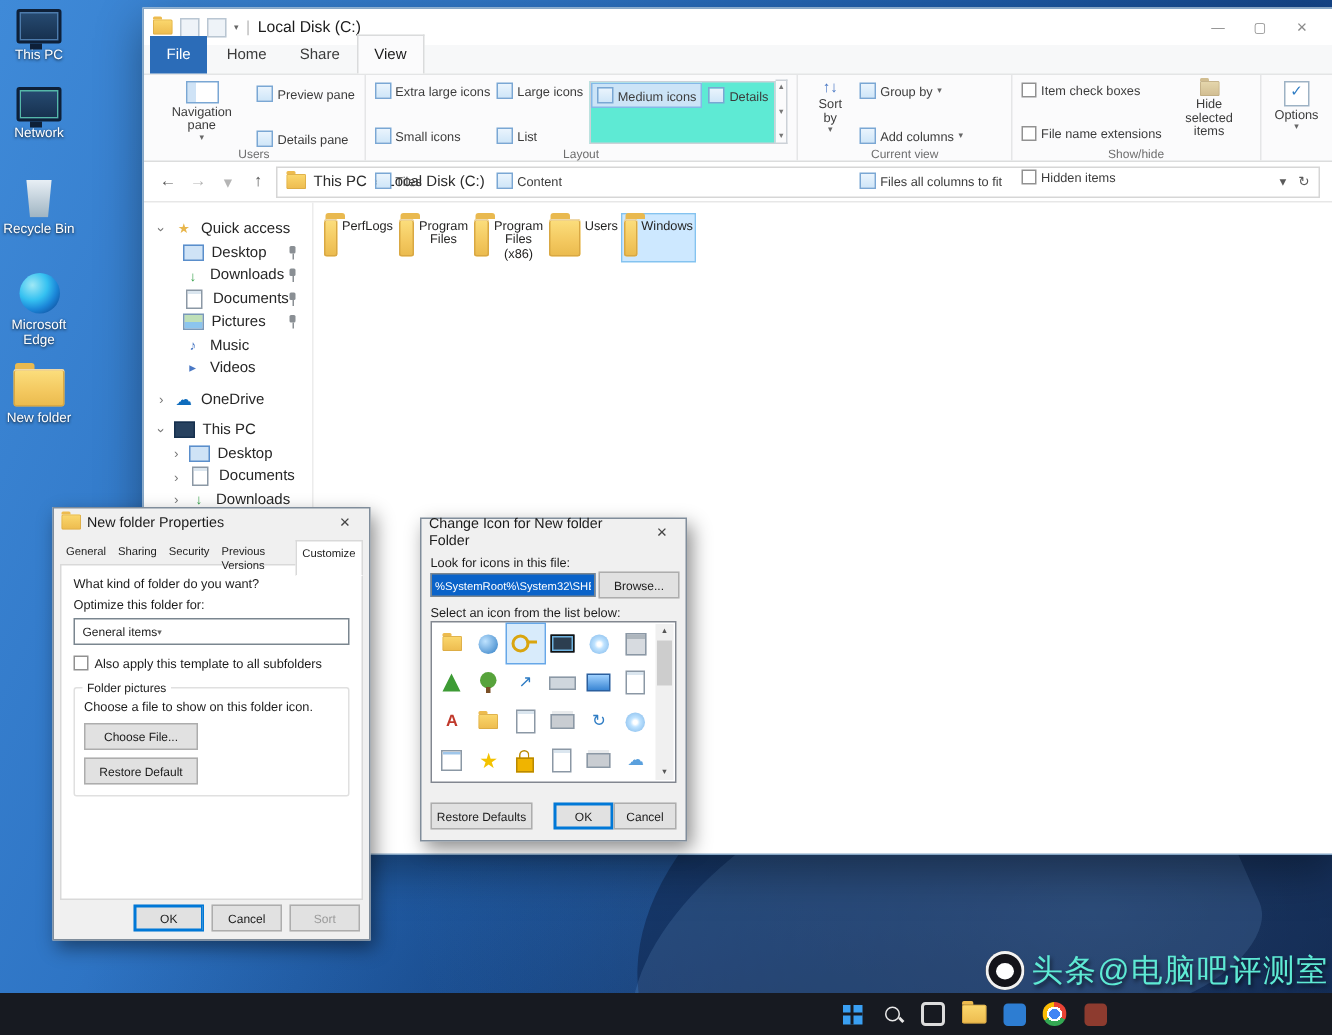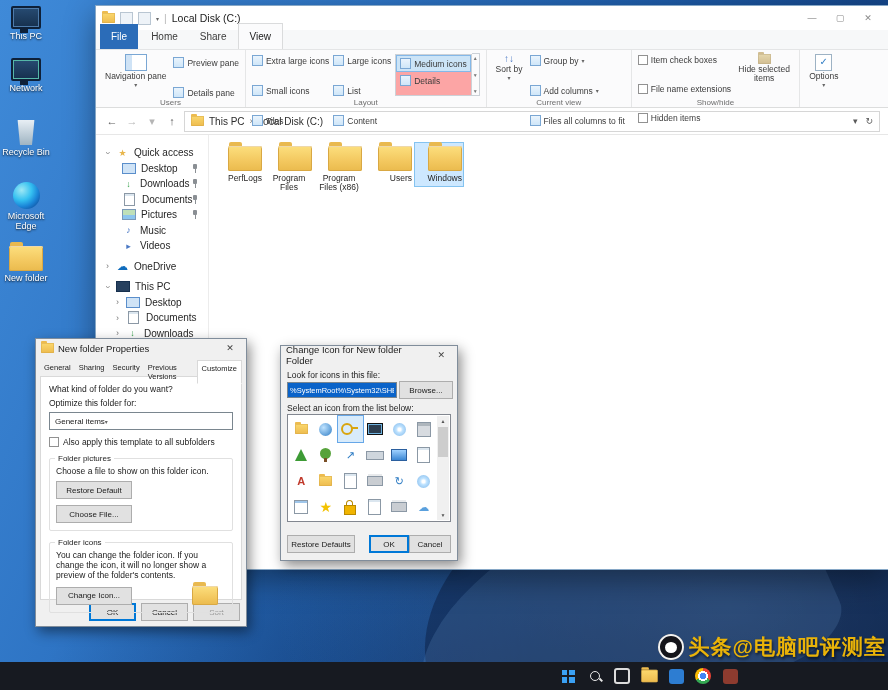--- a/index.html
+++ b/index.html
@@ -41,21 +41,21 @@
   .rtab.active{background:#fbfbfc;border:1px solid #dadbdc;border-bottom:none;color:#1b1b1b}
   .ribbon{height:57px;background:#fbfbfc;border-bottom:1px solid #dcdddd;display:flex}
   .rgroup{position:relative;border-right:1px solid #e5e6e7;padding:3px 6px 11px;display:flex;gap:4px}
   .rglabel{position:absolute;bottom:0;left:0;right:0;text-align:center;font-size:8px;color:#6e6e6e}
   .rbig{display:flex;flex-direction:column;align-items:center;justify-content:flex-start;gap:1px;font-size:8.5px;color:#3b3b3b;
         text-align:center;line-height:1.05;padding:1px 3px;white-space:pre-line}
   .rsm{display:flex;align-items:center;gap:3px;font-size:8.5px;color:#3b3b3b;height:13px;white-space:nowrap}
   .col{display:flex;flex-direction:column;justify-content:flex-start;gap:19px}
   .navpane-ic{width:20px;height:15px;border:1px solid #7aa7d4;background:linear-gradient(90deg,#cfe3f6 30%,#fff 30%)}
   .lic{width:9px;height:9px;border:1px solid #7aa7d4;background:linear-gradient(#eaf4fd,#cfe6f8);flex:none}
-  .gal{border:1px solid #ccd1d7;background:#fca5a5;display:flex;flex-direction:column;margin-top:1px}
+  .gal{border:1px solid #ccd1d7;background:#5eead4;display:flex;flex-direction:row;margin-top:1px}
   .gal .rsm{padding:1px 4px;height:15px}
   .gal .sel{background:#cce4f7;box-shadow:inset 0 0 0 1px #84b8e8}
   .updown{display:flex;flex-direction:column;justify-content:space-between;font-size:5px;color:#777;border:1px solid #ccd1d7;border-left:none;padding:1px}
   .cbx{width:8px;height:8px;border:1px solid #919191;background:#fff;flex:none}
   .sorticon{font-size:10px;color:#4a78c4;line-height:10px}
   .opt-ic{width:15px;height:15px;border:1px solid #9db2c4;background:#fff;color:#2e7cc4;font-size:10px;line-height:14px;text-align:center}
   .drop{font-size:6px;color:#666}
   
   .addr{height:26px;display:flex;align-items:center;gap:4px;padding:0 8px;background:#fff;border-bottom:1px solid #e7e7e7}
   .aico{font-size:11px;color:#5a5a5a;width:16px;text-align:center}
@@ -75,21 +75,21 @@
   .chev{font-size:9px;color:#777;width:7px;flex:none;display:inline-block;text-align:center}
   .chev.down{transform:rotate(90deg)}
   .glyph{width:13px;text-align:center;font-size:9px;color:#4a78c4;flex:none}
   .nmon{width:12px;height:9px;background:#cfe3f6;border:1px solid #5a8ecb;flex:none}
   .npic{width:12px;height:9px;background:linear-gradient(#bfe0b8 50%,#8cc5ee 50%);border:1px solid #7a99b8;flex:none}
   .npage{width:9px;height:11px;background:#fff;border:1px solid #8b98a5;box-shadow:inset 0 2px 0 #dbe6ef;flex:none;margin:0 2px}
   .pin{position:absolute;right:9px;width:8px;height:9px}
   .pin::before{content:"";position:absolute;left:2px;top:0;width:4px;height:5px;background:#8a8f94;border-radius:1px}
   .pin::after{content:"";position:absolute;left:3.5px;top:5px;width:1px;height:4px;background:#8a8f94}
   .main{flex:1;padding:8px 6px;display:flex;align-items:flex-start;gap:2px}
-  .tile{width:46px;display:flex;flex-direction:column;align-items:flex-end;gap:3px;padding:3px 1px}
+  .tile{width:46px;display:flex;flex-direction:row;align-items:flex-start;gap:3px;padding:3px 1px}
   .tile .fname{font-size:8.5px;text-align:center;line-height:1.1;color:#201f1e}
   .tile.selected{background:#cde8ff;outline:1px solid #84c3f0}
   
   .dlg{position:absolute;background:#f0f0f0;border:1px solid #808d9b;box-shadow:3px 5px 12px rgba(0,0,0,.45);font-size:8.5px}
   .dtitle{height:18px;display:flex;align-items:center;gap:4px;padding:0 5px;font-size:9.5px;color:#1b1b1b}
   .dclose{margin-left:auto;width:22px;height:16px;display:flex;align-items:center;justify-content:center;font-size:9px;color:#444}
   .btn{display:inline-flex;align-items:center;justify-content:center;background:#e1e1e1;border:1px solid #adadad;
        font-size:8px;color:#1b1b1b;height:16px;font-family:inherit}
   .btn.def{box-shadow:inset 0 0 0 1px #0078d7;border-color:#0078d7}
   .btn.dis{color:#9a9a9a}
@@ -143,21 +143,21 @@
   .tb-search::after{content:"";position:absolute;width:4px;height:1.6px;background:#e8e8e8;transform:rotate(45deg);right:-4px;bottom:-1px}
   .tb-task{width:12px;height:12px;border:2px solid #dcdcdc;border-radius:3px}
   .tb-blue{width:15px;height:15px;background:#2d7dd2;border-radius:3px}
   .tb-browser{width:16px;height:16px;border-radius:50%;
       background:radial-gradient(circle at center,#4285f4 0 3.5px,#fff 3.5px 5px,transparent 5px),
       conic-gradient(#ea4335 0 33%,#34a853 0 66%,#fbbc05 0 100%)}
   .tb-red{width:15px;height:15px;background:#8d3b2f;border-radius:3px}
   .wmark{position:absolute;right:2px;bottom:29px;display:flex;align-items:center;gap:5px;z-index:10}
   .wlogo{width:26px;height:26px;border-radius:50%;background:#14141a;box-shadow:inset 0 0 0 2px #f2f2f2;position:relative}
   .wlogo::before{content:"";position:absolute;left:7px;top:8px;width:12px;height:11px;background:#fff;border-radius:50%}
-  .wtext{font-size:21px;font-weight:bold;color:#eab308;text-shadow:1px 2px 3px rgba(0,0,0,.65);letter-spacing:1px}
+  .wtext{font-size:21px;font-weight:normal;color:#5eead4;text-shadow:1px 2px 3px rgba(0,0,0,.65);letter-spacing:1px}
 </style>
 </head>
 <body>
 
 <div class="wall">
   <div class="petal1"></div>
   <div class="petal2"></div>
 </div>
 
 <div class="dicon" style="left:0;top:6px">
@@ -452,33 +452,25 @@
       <span>General items</span>
       <span class="drop">▾</span>
     </div>
     <div class="cbrow">
       <span class="cbx"></span>
       <span>Also apply this template to all subfolders</span>
     </div>
     <div class="gb">
       <span class="gb-leg">Folder pictures</span>
       <div>Choose a file to show on this folder icon.</div>
+      <div style="margin-top:6px">
+        <span class="btn" style="width:74px">Choose File...</span>
+      </div>
       <div style="margin-top:5px">
         <span class="btn" style="width:74px">Restore Default</span>
-      </div>
-      <div style="margin-top:6px">
-        <span class="btn" style="width:74px">Choose File...</span>
-      </div>
-    </div>
-    <div class="gb">
-      <span class="gb-leg">Folder icons</span>
-      <div>You can change the folder icon. If you change the icon, it will no longer show a preview of the folder's contents.</div>
-      <div style="margin-top:6px;display:flex;align-items:center;justify-content:space-between">
-        <span class="btn" style="width:74px">Change Icon...</span>
-        <span class="bf" style="width:26px;height:19px;margin-right:8px"></span>
       </div>
     </div>
   </div>
   <div class="pbtns">
     <span class="btn def" style="width:45px">OK</span>
     <span class="btn" style="width:45px">Cancel</span>
     <span class="btn dis" style="width:45px">Sort</span>
   </div>
 </div>
 

